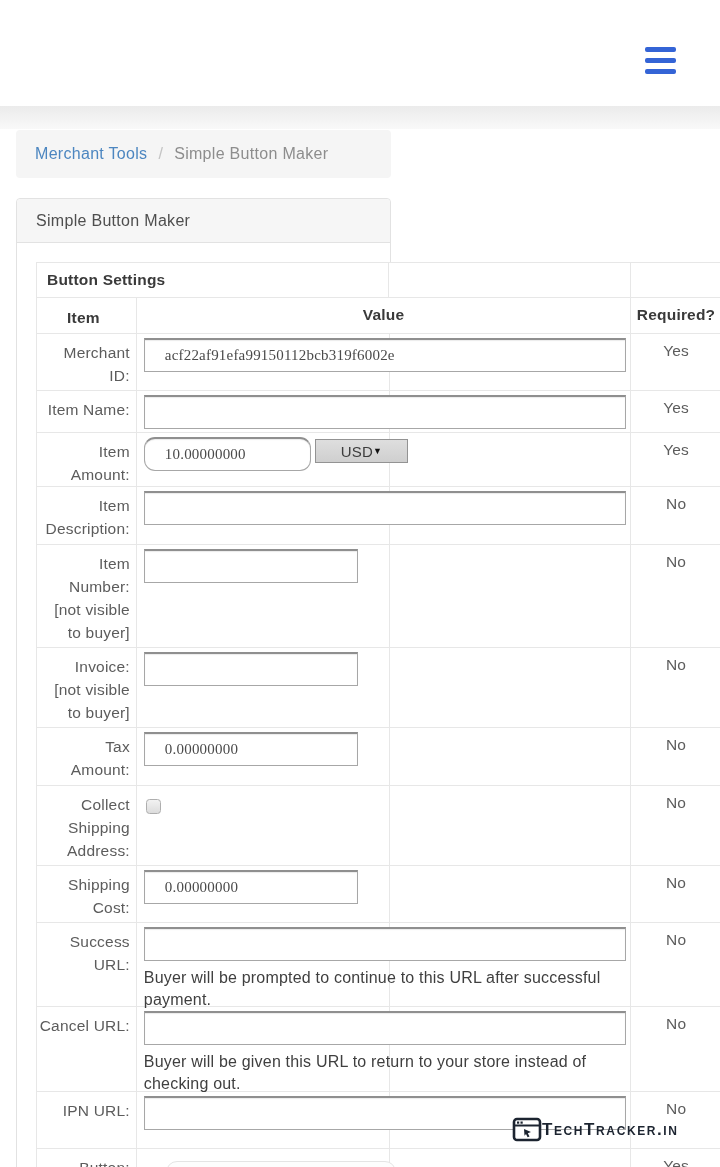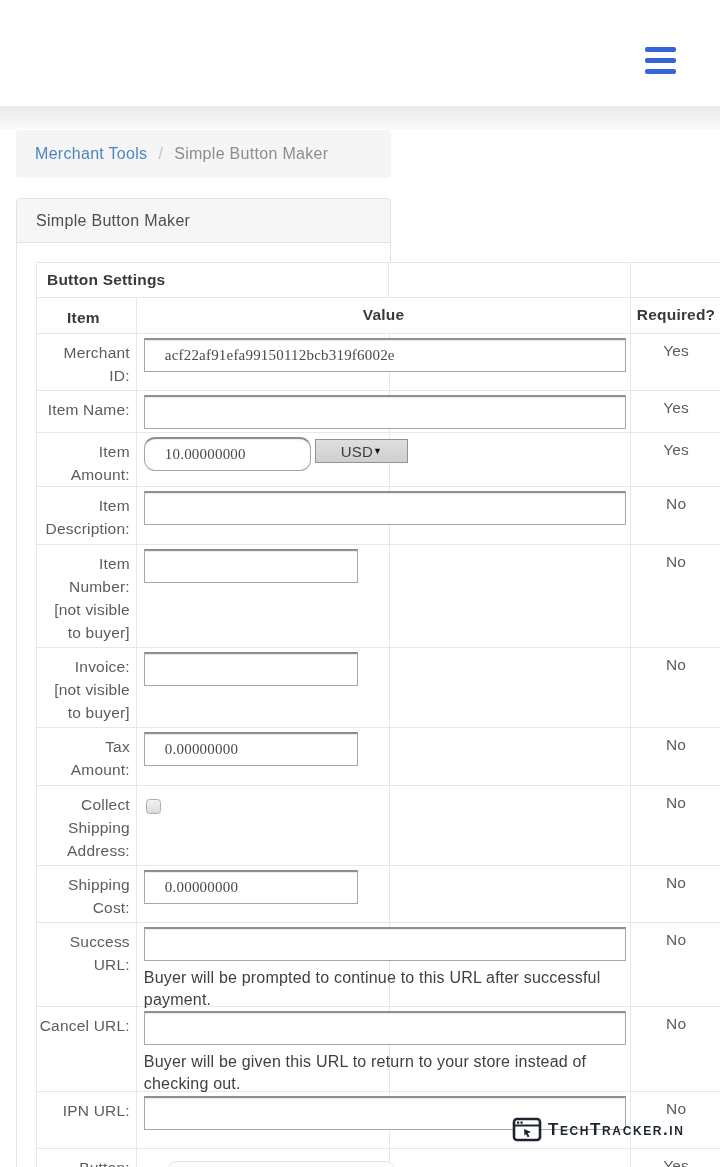--- a/index.html
+++ b/index.html
@@ -78,21 +78,21 @@
   .help { position:relative; z-index:2; margin-top:6px; width:490px;
     color:#3f3f3f; line-height:22px; font-size:16px; }
 
   .partialbox { position:relative; z-index:2; margin-left:22px; margin-top:8px;
     width:230px; height:40px; background:#fdfdfd;
     border:1px solid #e4e4e4; border-radius:11px; }
 
   
   .watermark { position:absolute; left:512px; top:1117px; display:flex;
     align-items:center; z-index:5; }
-  .wm-text { margin-left:6px; font-variant:small-caps; font-weight:600; font-size:17px;
+  .wm-text { font-variant:small-caps; font-weight:600; font-size:17px;
     letter-spacing:1.6px; color:#1c2430; }
 </style>
 </head>
 <body>
 
 <div class="topbar" style="background: rgb(6, 6, 6);"></div>
 
 <div class="header">
   <div class="hamburger">
     <div class="bar" style="background: rgb(52, 100, 214);"></div>

